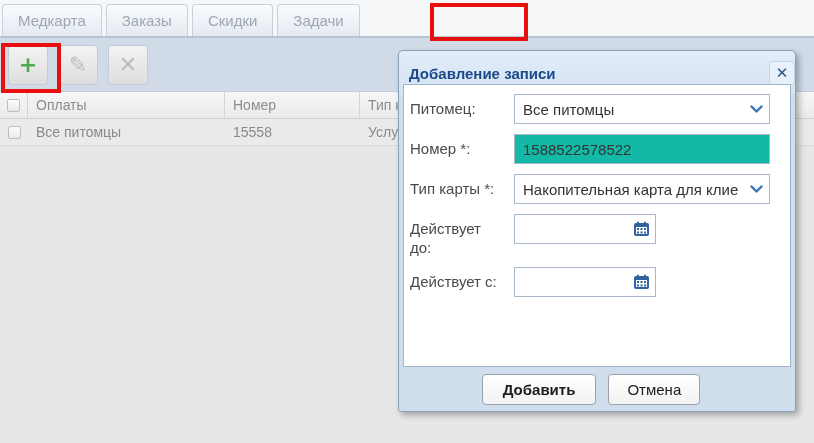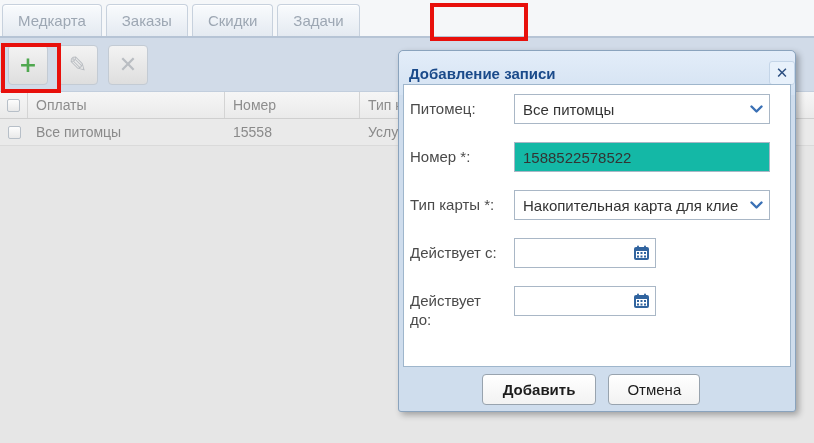--- a/index.html
+++ b/index.html
@@ -46,21 +46,21 @@
             background:#cfdded; border:1px solid #8aa3bd; border-radius:5px 5px 3px 3px;
             box-shadow:3px 3px 6px rgba(0,0,0,0.3); }
   .dlg-header { height:44px; display:flex; align-items:center; padding:0 0 0 10px;
                 background:linear-gradient(#e3edf9,#d4e2f2); border-radius:5px 5px 0 0; }
   .dlg-title { color:#1a4a8a; font-size:15px; font-weight:bold; flex:1; }
   .dlg-close { width:26px; height:24px; border-radius:3px; background:#e8f1fb; border:1px solid #c4d5e8;
                color:#2b4e80; font-weight:bold; font-size:15px; display:flex; align-items:center;
                justify-content:center; cursor:pointer; font-family:"DejaVu Sans", sans-serif; }
   .dlg-body { position:absolute; left:4px; right:4px; top:33px; bottom:44px; background:#ffffff;
               border:1px solid #9fb6cc; padding:9px 6px 0 6px; overflow:hidden; }
-  .frow { display:flex; margin-bottom:18px; }
+  .frow { display:flex; margin-bottom:10px; }
   .flabel { width:104px; flex:0 0 104px; color:#4a4a4a; font-size:15px; line-height:19px;
             white-space:pre-line; padding-top:5px; }
   .fctrl { flex:1; }
   .select-box { width:256px; height:30px; border:1px solid #a9b7c6; background:#fff; display:flex;
                 align-items:center; padding:0 6px 0 8px; cursor:pointer; }
   .select-box .sel-text { flex:1; color:#333; font-size:15px; white-space:nowrap; overflow:hidden; }
   .text-input { width:256px; height:30px; border:1px solid #a9b7c6; background:#14b8a6; color:#333;
                 font-size:15px; padding:0 8px; font-family:"Liberation Sans", sans-serif; outline:none; }
   .date-wrap { position:relative; width:142px; height:30px; }
   .date-input { width:142px; height:30px; border:1px solid #a9b7c6; background:#fff; color:#333;
@@ -171,21 +171,22 @@
             <span class="sel-text">Накопительная карта для клие</span>
             <svg width="13" height="9" viewBox="0 0 13 9">
               <path d="M1.5 1.5 L6.5 6.5 L11.5 1.5" fill="none" stroke="#3a70b5" stroke-width="2.4" stroke-linecap="round" stroke-linejoin="round"></path>
             </svg>
           </div>
         </div>
       </div>
 
 
       <div class="frow">
-        <div class="flabel">Действует с:</div>
+        <div class="flabel">Действует
+до:</div>
         <div class="fctrl">
           <div class="date-wrap">
             <input class="date-input" type="text" value="" style="">
             <span class="cal-icon">
               <svg width="17" height="16" viewBox="0 0 17 16">
                 <rect x="1" y="2" width="15" height="13" rx="2" fill="#31649f"></rect>
                 <rect x="4" y="0.5" width="2" height="3" rx="1" fill="#31649f"></rect>
                 <rect x="11" y="0.5" width="2" height="3" rx="1" fill="#31649f"></rect>
                 <rect x="3" y="6" width="11" height="7" fill="#ffffff"></rect>
                 <g fill="#31649f">
@@ -196,22 +197,21 @@
                     <rect x="7.5" y="10.5" width="2" height="2"></rect>
                     <rect x="11" y="10.5" width="2" height="2"></rect>
                 </g>
               </svg>
             </span>
           </div>
         </div>
       </div>
 
       <div class="frow">
-        <div class="flabel">Действует
-до:</div>
+        <div class="flabel">Действует с:</div>
         <div class="fctrl">
           <div class="date-wrap">
             <input class="date-input" type="text" value="" style="">
             <span class="cal-icon">
               <svg width="17" height="16" viewBox="0 0 17 16">
                 <rect x="1" y="2" width="15" height="13" rx="2" fill="#31649f"></rect>
                 <rect x="4" y="0.5" width="2" height="3" rx="1" fill="#31649f"></rect>
                 <rect x="11" y="0.5" width="2" height="3" rx="1" fill="#31649f"></rect>
                 <rect x="3" y="6" width="11" height="7" fill="#ffffff"></rect>
                 <g fill="#31649f">

